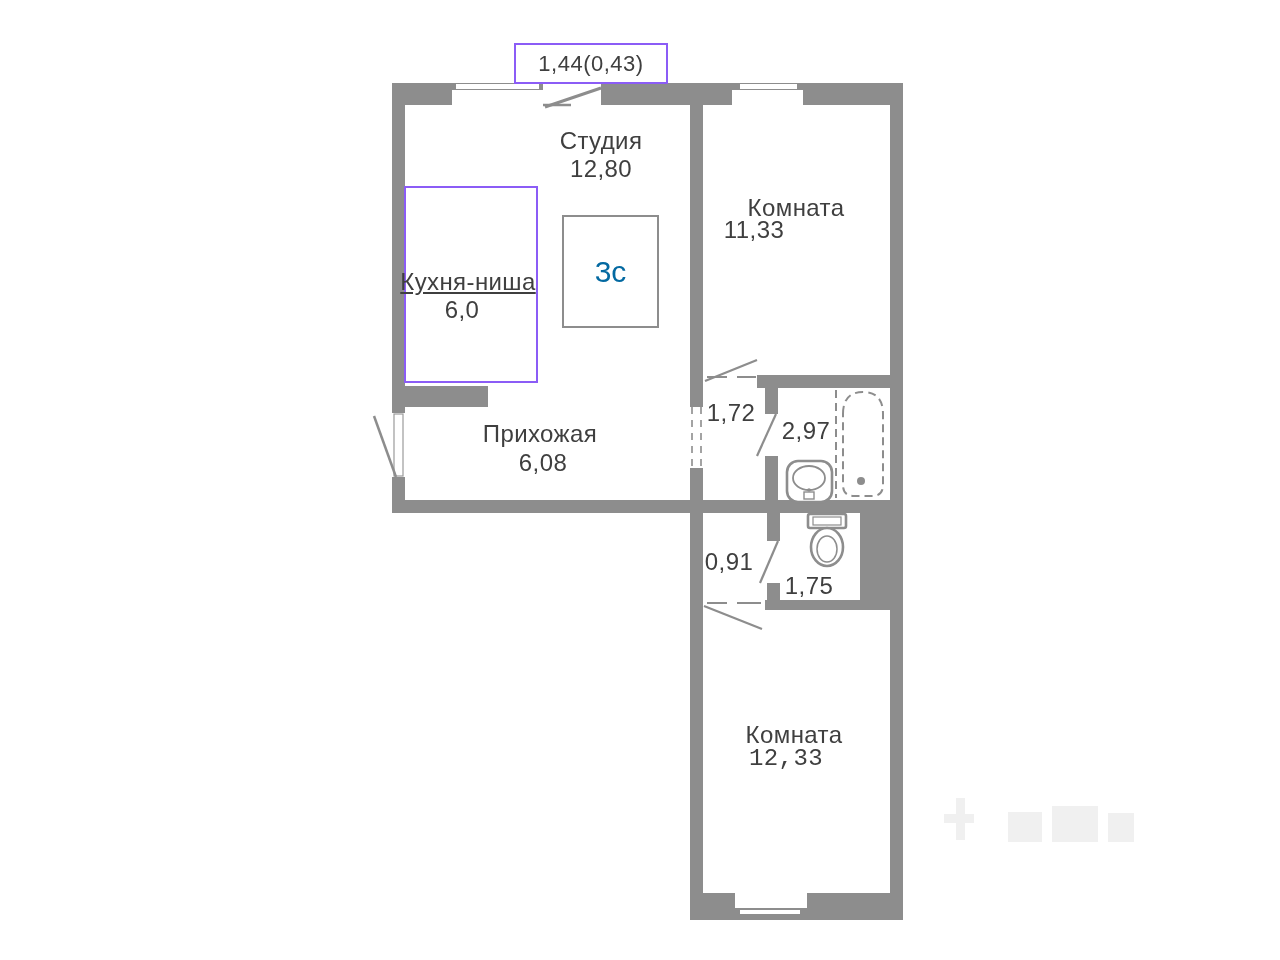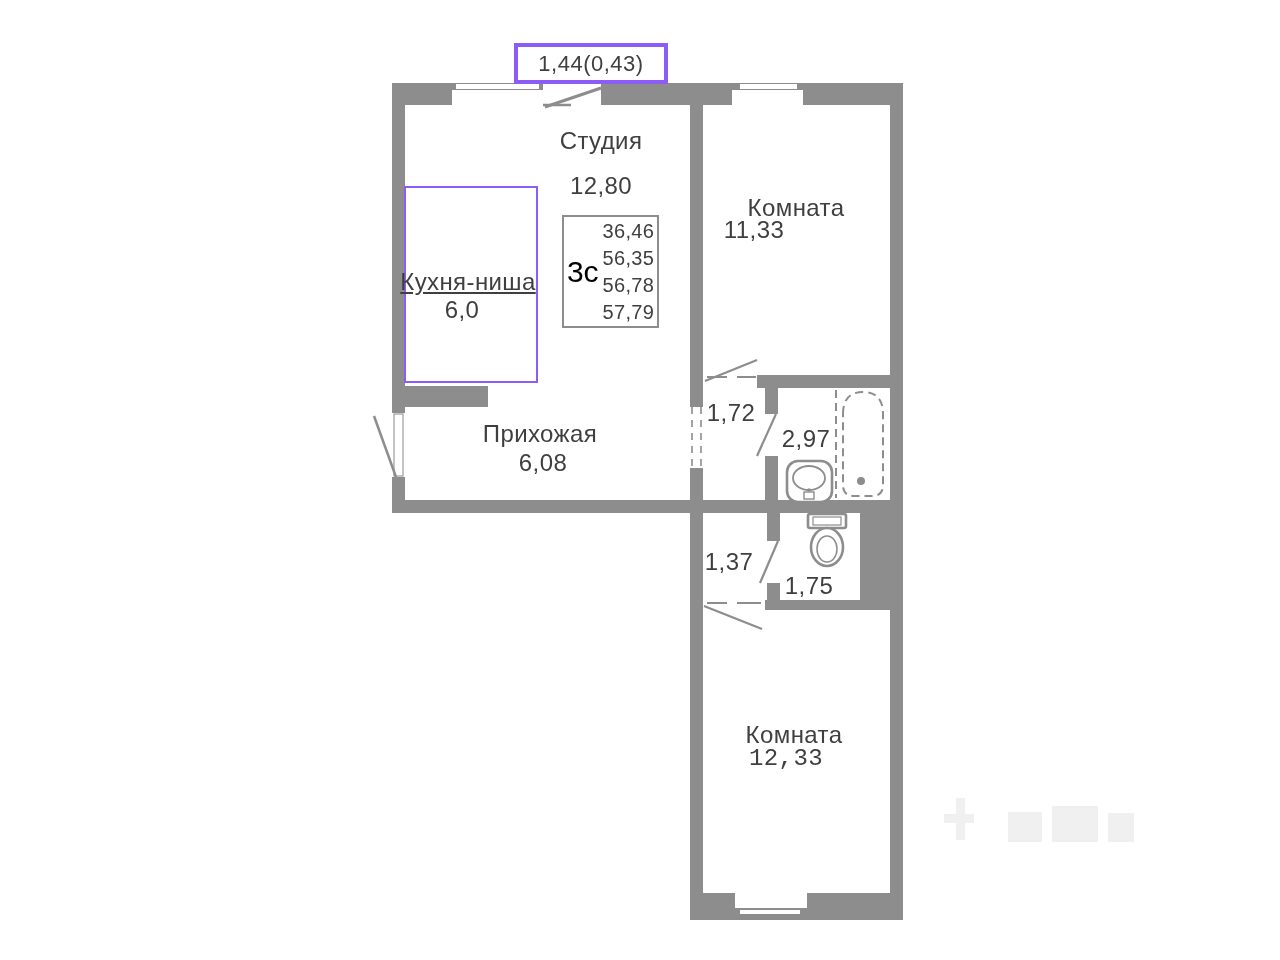--- a/index.html
+++ b/index.html
@@ -1,24 +1,24 @@
 <!DOCTYPE html>
 <html><head>
 <meta charset="utf-8">
 <style>
   html,body{margin:0;padding:0;background:#fff;}
   body{width:1280px;height:960px;font-family:"Liberation Sans",sans-serif;}
   #plan{position:relative;width:1280px;height:960px;background:#fff;overflow:hidden;}
   .wall{position:absolute;background:#8d8d8d;}
-  .box{position:absolute;background:#fff;border:4px solid #8b5cf6;box-sizing:border-box;}
+  .box{position:absolute;background:#fff;border:2px solid #8b5cf6;box-sizing:border-box;}
   .lbl{position:absolute;transform:translate(-50%,-50%);color:#3f3f3f;font-size:24px;letter-spacing:.4px;white-space:nowrap;}
   .balcony-box{display:flex;align-items:center;justify-content:center;}
   .balcony-box span{color:#3f3f3f;font-size:22px;letter-spacing:.5px;}
   .info-box{border:2px solid #8d8d8d;display:flex;align-items:center;justify-content:center;gap:4px;padding:2px 4px;}
-  .info-type{color:#000000;font-size:30px;}
+  .info-type{color:#0369a1;font-size:30px;}
   .info-areas{display:flex;flex-direction:column;align-items:flex-end;}
   .info-areas span{color:#3f3f3f;font-size:20px;line-height:27px;letter-spacing:.3px;}
   svg.overlay{position:absolute;left:0;top:0;}
   .wm{position:absolute;background:#f0f0f0;}
 </style>
 </head>
 <body>
 
 <div id="plan">
 
@@ -136,44 +136,38 @@
   </svg>
 
   <div class="box" style="left:404px;top:186px;width:134px;height:197px;border-width:2px;"></div>
 
   <div class="box balcony-box" style="left:514px;top:43px;width:154px;height:41px;">
     <span>1,44(0,43)</span>
   </div>
 
   <div class="box info-box" style="left:562px;top:215px;width:97px;height:113px;">
     <span class="info-type">3с</span>
-    <span class="info-areas">
-      <span>36,46</span>
-      <span>56,35</span>
-      <span>56,78</span>
-      <span>57,79</span>
-    </span>
   </div>
 
   <span class="lbl" style="left:601px;top:141px;">Студия</span>
-  <span class="lbl" style="left:601px;top:186px;">12,80</span>
+  <span class="lbl" style="left:601px;top:169px;">12,80</span>
 
   <span class="lbl" style="left:796px;top:208px;">Комната</span>
   <span class="lbl" style="left:754px;top:230px;">11,33</span>
 
   <span class="lbl" style="left:468px;top:282px;text-decoration:underline;">Кухня-ниша</span>
   <span class="lbl" style="left:462px;top:310px;">6,0</span>
 
   <span class="lbl" style="left:540px;top:434px;">Прихожая</span>
   <span class="lbl" style="left:543px;top:463px;">6,08</span>
 
   <span class="lbl" style="left:731px;top:413px;">1,72</span>
-  <span class="lbl" style="left:806px;top:431px;margin-top:8px;">2,97</span>
+  <span class="lbl" style="left:806px;top:431px;">2,97</span>
 
-  <span class="lbl" style="left:729px;top:562px;">1,37</span>
+  <span class="lbl" style="left:729px;top:562px;">0,91</span>
   <span class="lbl" style="left:809px;top:570px;margin-top:16px;">1,75</span>
 
   <span class="lbl" style="left:794px;top:735px;">Комната</span>
   <span class="lbl" style="left:786px;top:758px;font-family:Liberation Mono, monospace;">12,33</span>
 
   <div>
     <div class="wm" style="left:956px;top:798px;width:9px;height:42px;"></div>
     <div class="wm" style="left:944px;top:814px;width:30px;height:9px;"></div>
     <div class="wm" style="left:1008px;top:812px;width:34px;height:30px;"></div>
     <div class="wm" style="left:1052px;top:806px;width:46px;height:36px;"></div>

